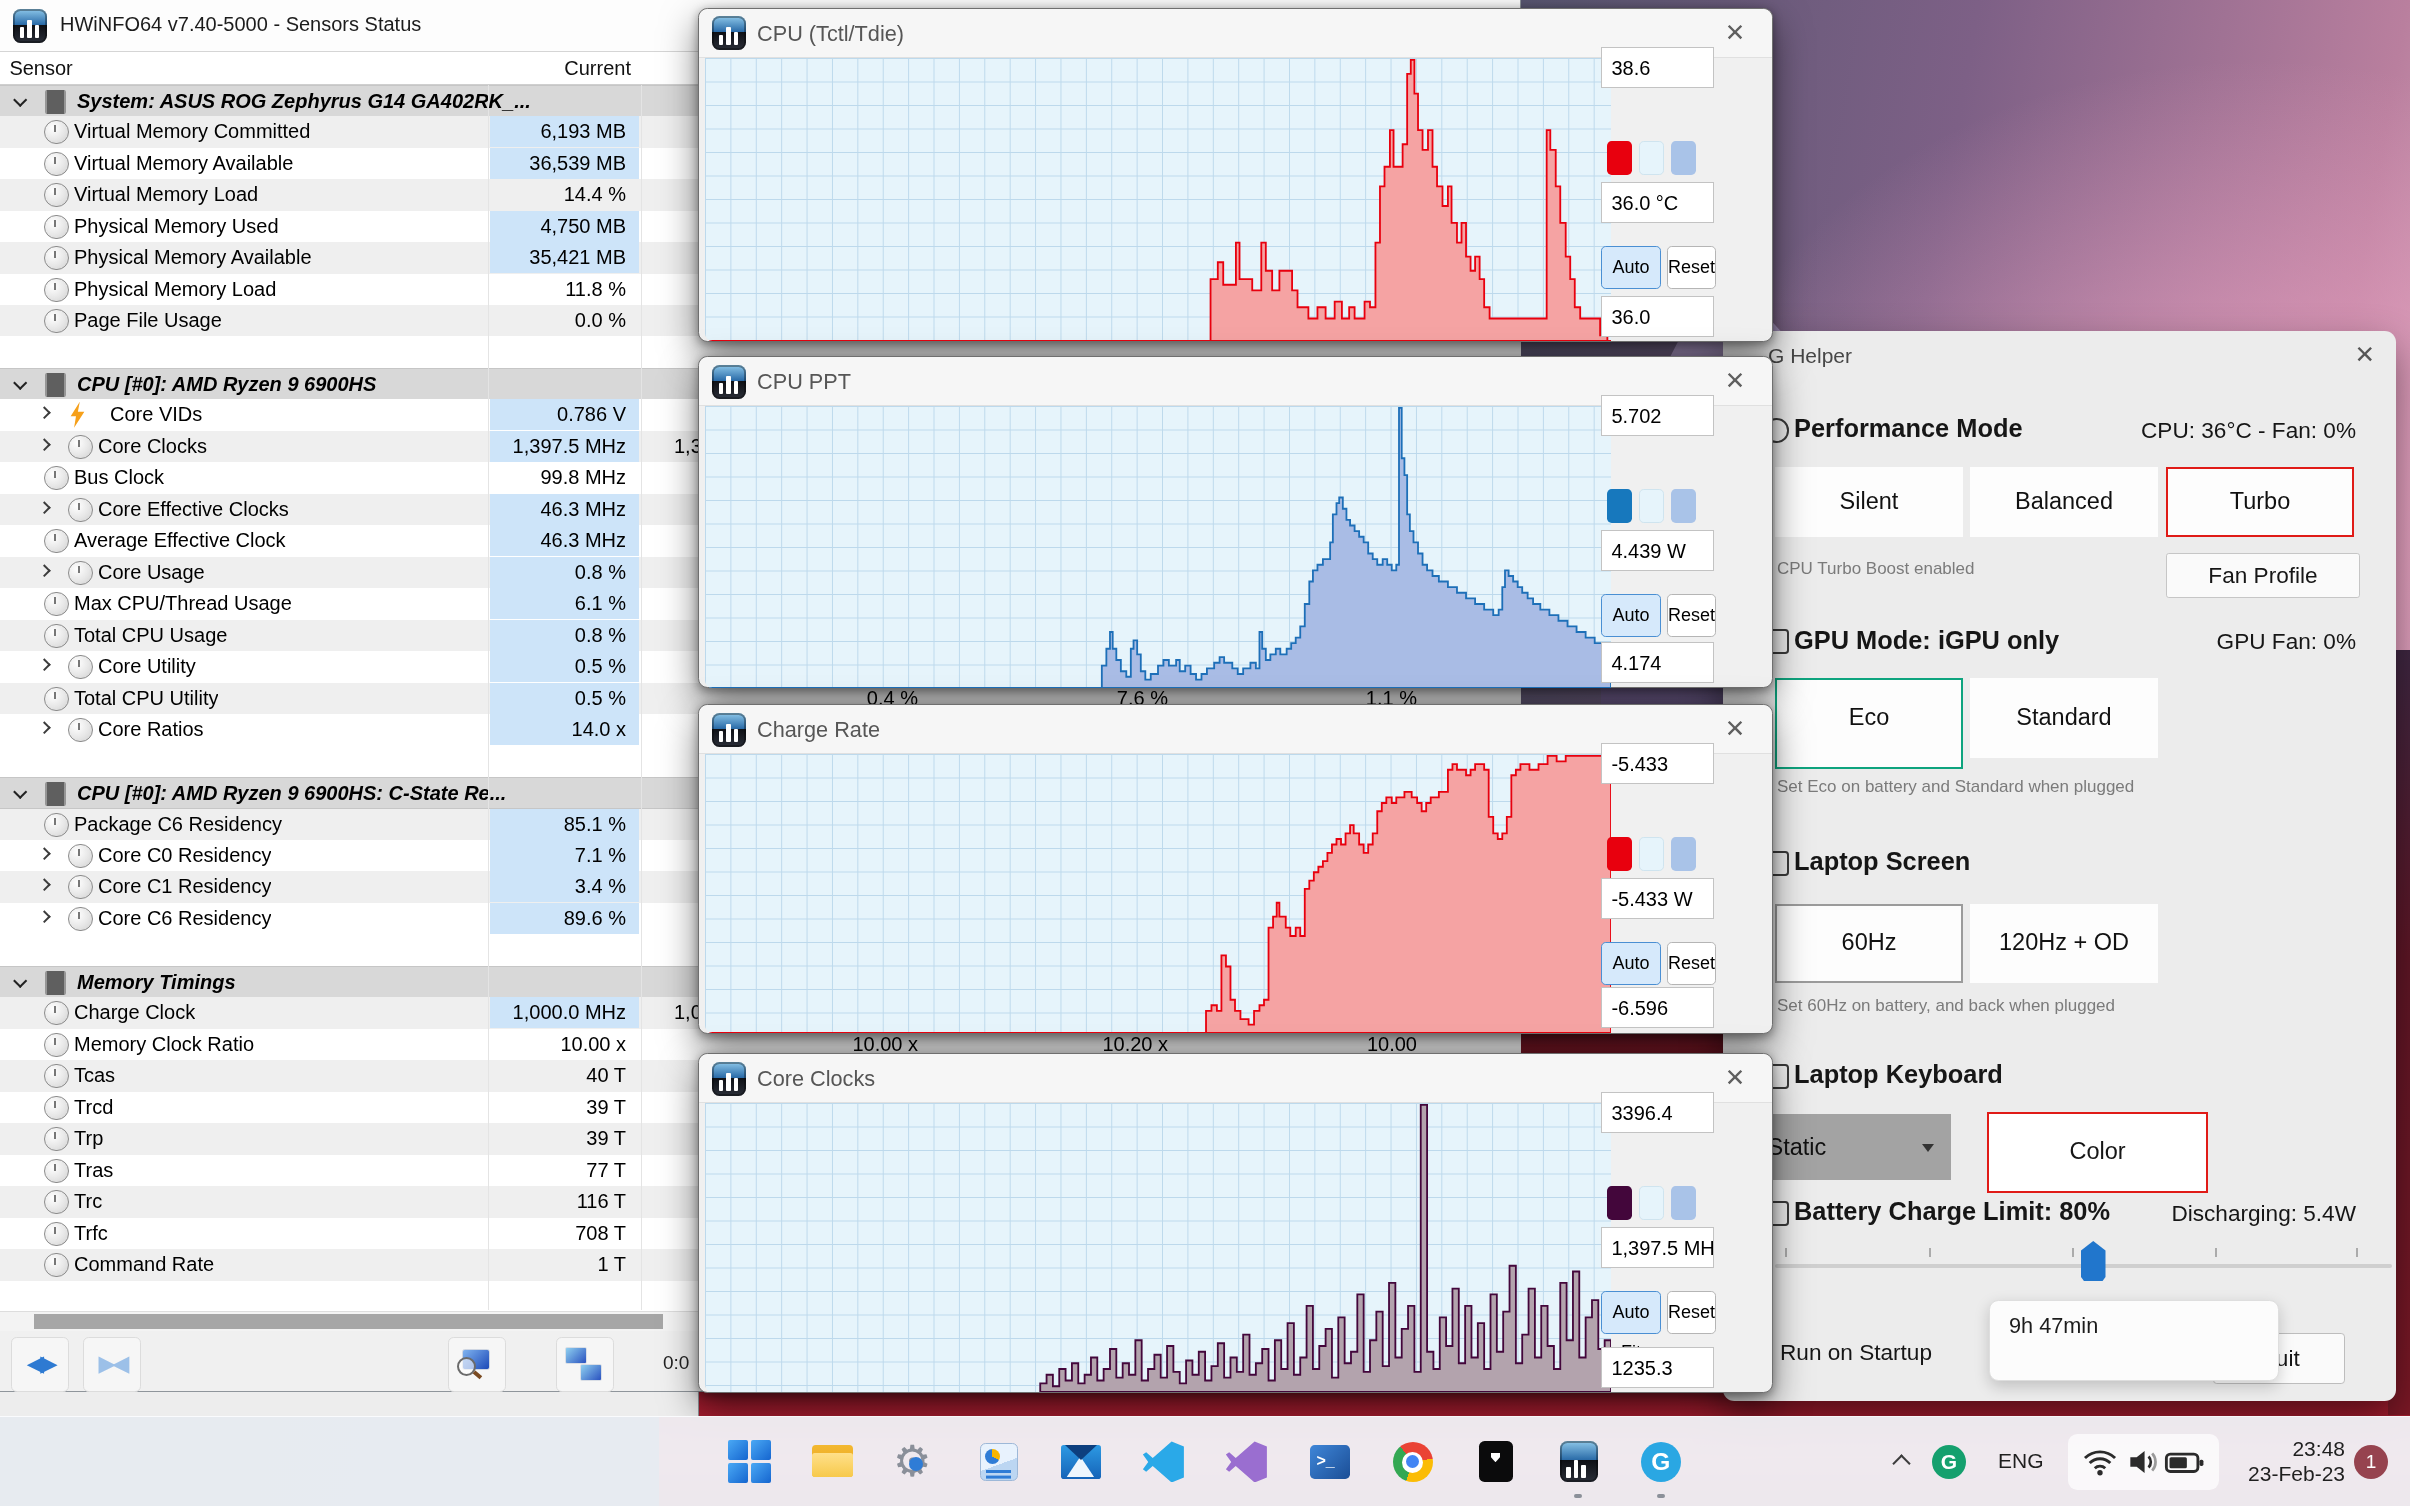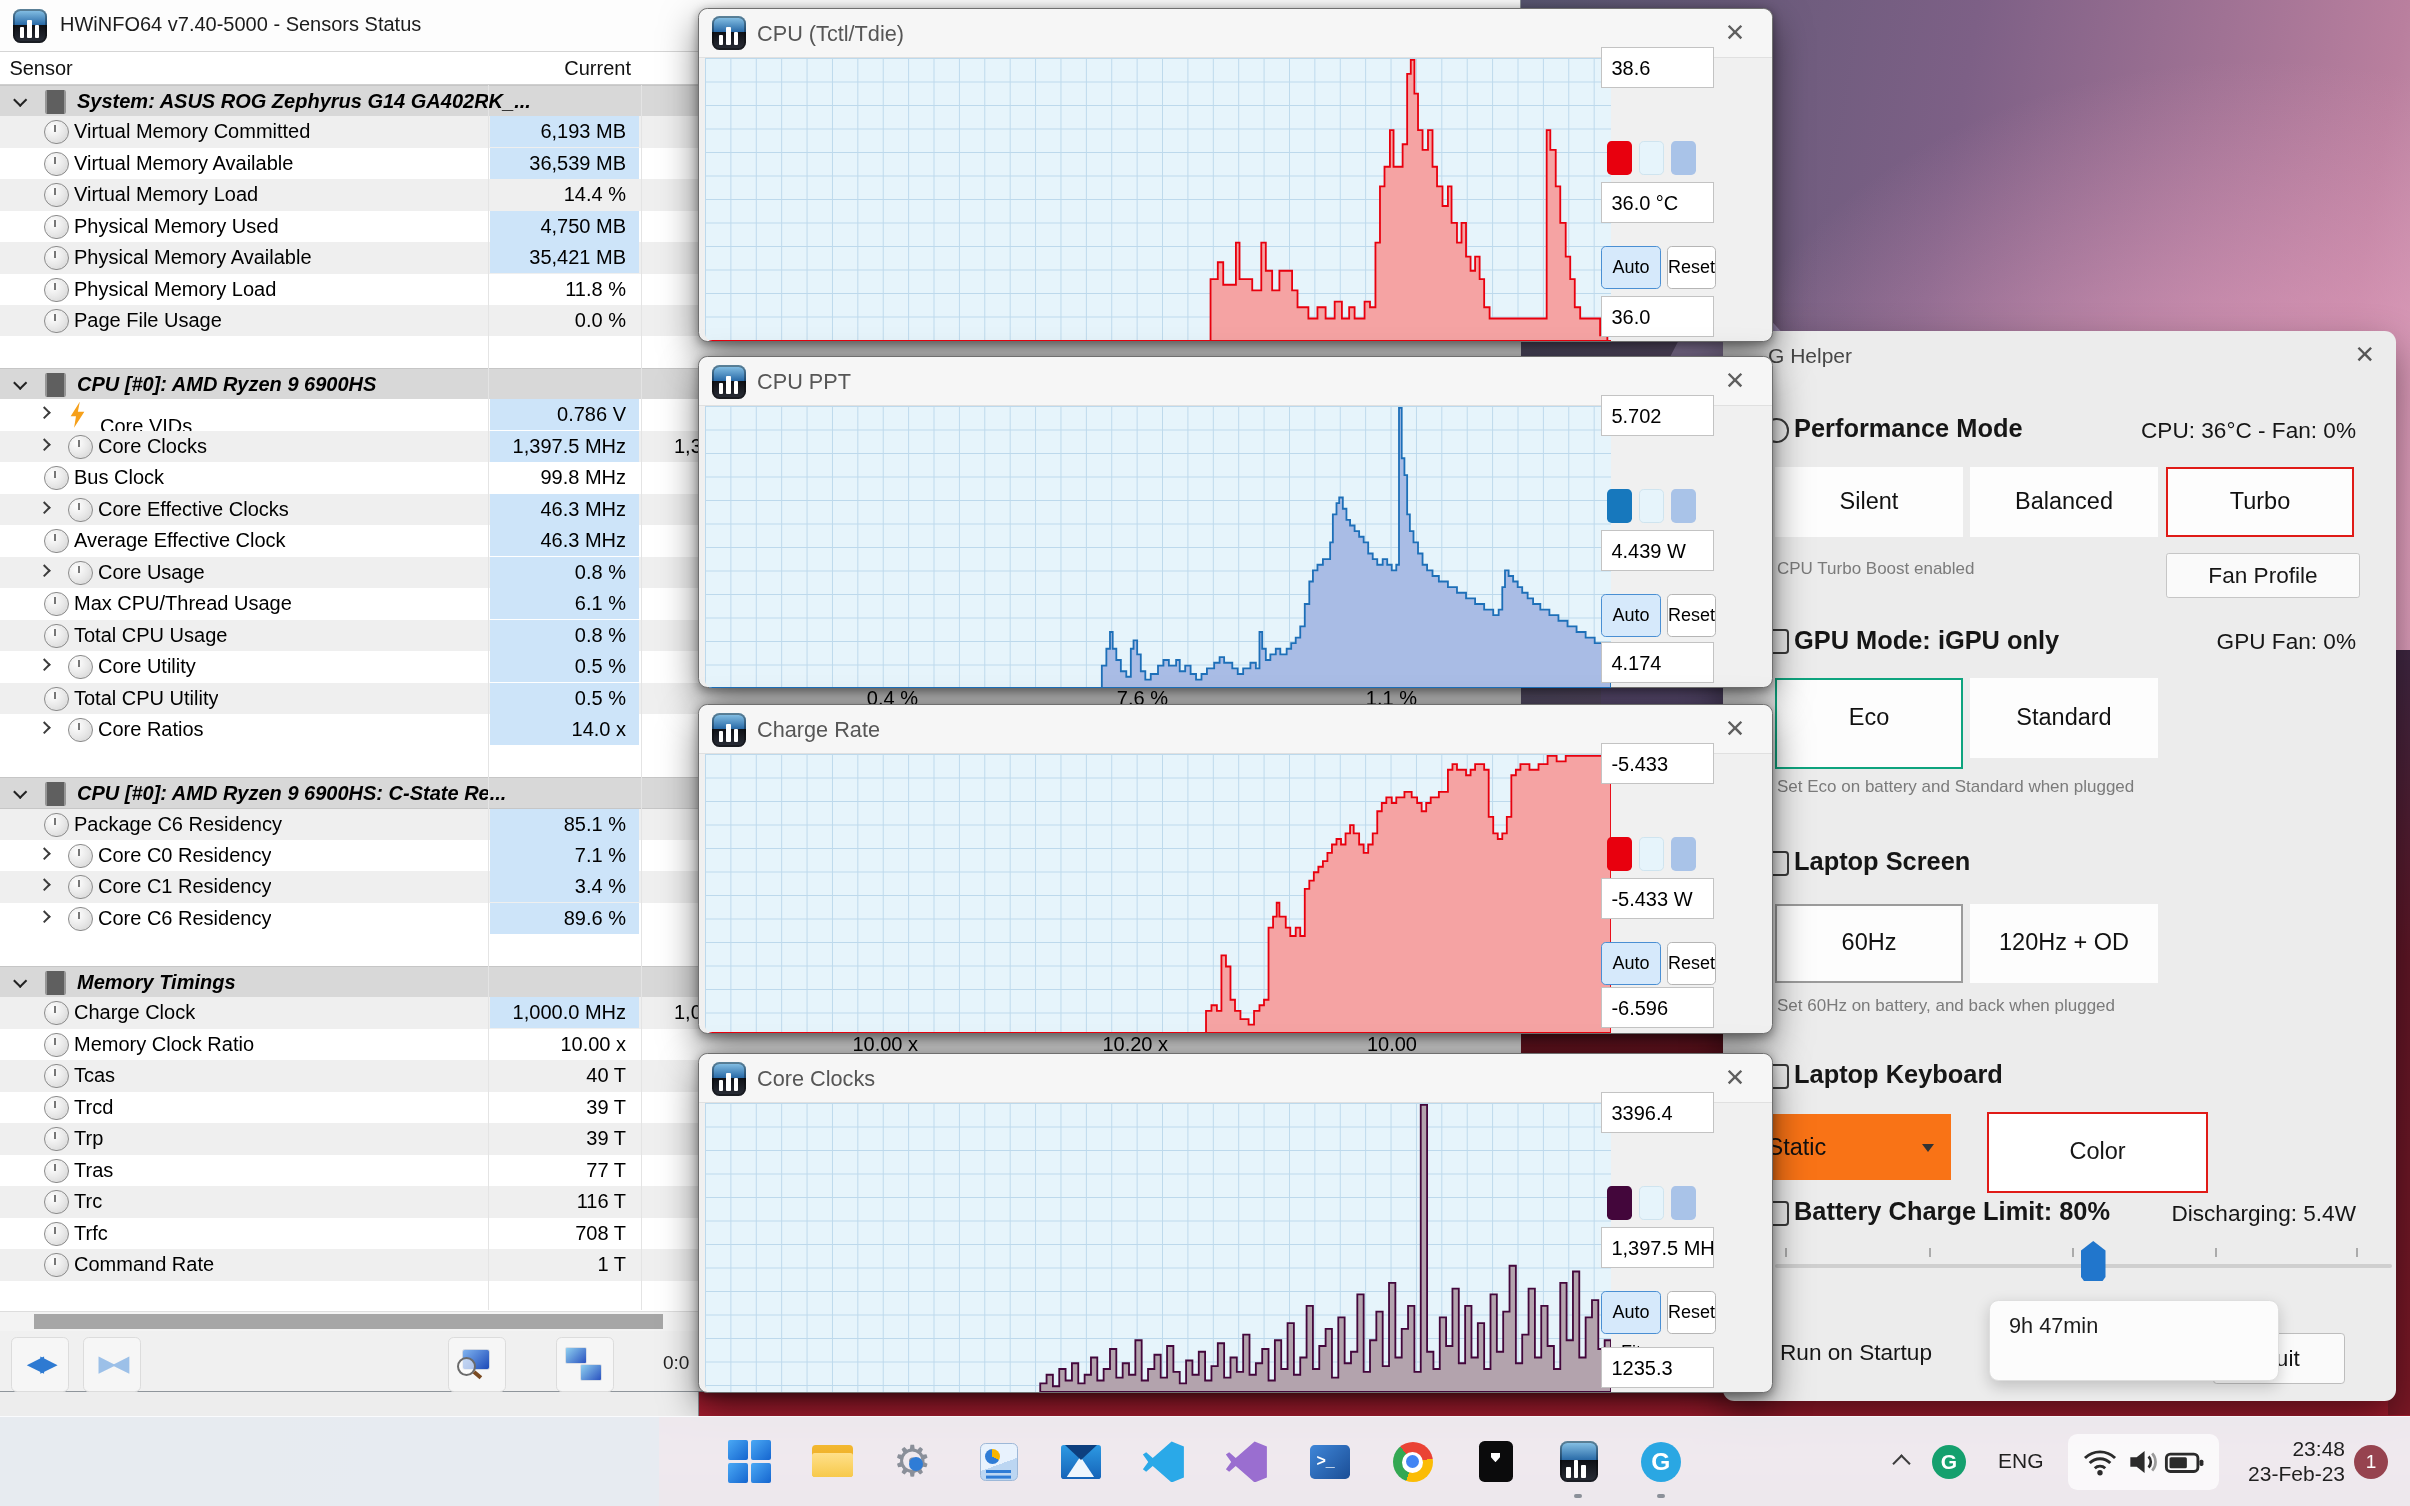--- a/index.html
+++ b/index.html
@@ -112,21 +112,21 @@
   .gh .rstat{position:absolute;right:40px;font-size:22.6px;white-space:nowrap;}
   .gh .note{position:absolute;left:54px;font-size:17px;color:#7b7b7b;white-space:nowrap;}
   .mbtn{position:absolute;width:188px;background:#fdfdfd;text-align:center;font-size:23.5px;color:#111;}
   .mbtn.sel-red{border:2.8px solid var(--turbo-red,#e01b17);}
   .mbtn.sel-teal{border:2.8px solid var(--eco-teal,#0ea47e);}
   .mbtn.sel-gray{border:2.8px solid var(--selected-gray,#9b9b9b);}
   .fanbtn{position:absolute;left:443px;top:222px;width:194px;height:45px;background:#fafafa;
     border:0.9px solid #c6c6c6;border-radius:2.8px;font-size:22.6px;text-align:center;line-height:43px;}
   .ghicon{position:absolute;width:24.5px;height:24.5px;border:2.8px solid #3a3a3a;border-radius:50%;left:41px;}
   .ghicon.sq{border-radius:3.8px;}
-  .dropdown{position:absolute;left:23.5px;top:783px;width:204px;height:66px;background:#f97316;font-size:23.5px;
+  .dropdown{position:absolute;left:23.5px;top:783px;width:204px;height:66px;background:#a3a3a3;font-size:23.5px;
     line-height:66px;padding-left:21px;color:#111;}
   .dropdown .caret{position:absolute;right:17px;top:30px;width:0;height:0;
     border-left:6.6px solid transparent;border-right:6.6px solid transparent;border-top:8.5px solid #333;}
   .colorbtn{position:absolute;left:264px;top:781px;width:221px;height:81px;background:#fff;
     border:2.8px solid var(--turbo-red,#e01b17);font-size:23.5px;text-align:center;line-height:75px;}
   .slider-track{position:absolute;left:52px;top:933px;width:617px;height:3.8px;background:#cfcfcf;border-radius:1.9px;}
   .tick{position:absolute;top:917px;width:1.9px;height:8.5px;background:#ababab;}
   .handle{position:absolute;left:358px;top:910px;width:24.5px;height:40px;background:var(--slider-blue,#2176cc);
     clip-path:polygon(50% 0,100% 24%,100% 90%,88% 100%,12% 100%,0 90%,0 24%);}
   .chk{position:absolute;left:21px;top:1008px;width:28px;height:28px;background:#2f7cd6;border-radius:5.6px;}
@@ -252,21 +252,21 @@
       </div>
       <div class="row rb" style="top: 336px;"></div>
       <div class="row rg" style="top: 368px;">
         <span class="chev-d"></span>
         <span class="ic-chip"></span>
         <span class="glabel">CPU [#0]: AMD Ryzen 9 6900HS</span>
       </div>
       <div class="row rb" style="top: 399px;">
         <span class="chev-r"></span>
         <span class="ic-bolt" style="left: 68px;"></span>
-        <span class="lab" style="left: 100px; margin-top: 12px;">Core VIDs</span>
+        <span class="lab" style="left: 110px;">Core VIDs</span>
         <span class="val hl">0.786 V</span>
       </div>
       <div class="row ra" style="top: 431px;">
         <span class="chev-r"></span>
         <span class="ic-clock" style="left: 68px;"></span>
         <span class="lab" style="left: 98px;">Core Clocks</span>
         <span class="val hl">1,397.5 MHz</span>
         <span class="extv" style="left: 674px;">1,397.5 MHz</span>
       </div>
       <div class="row rb" style="top: 462px;">

